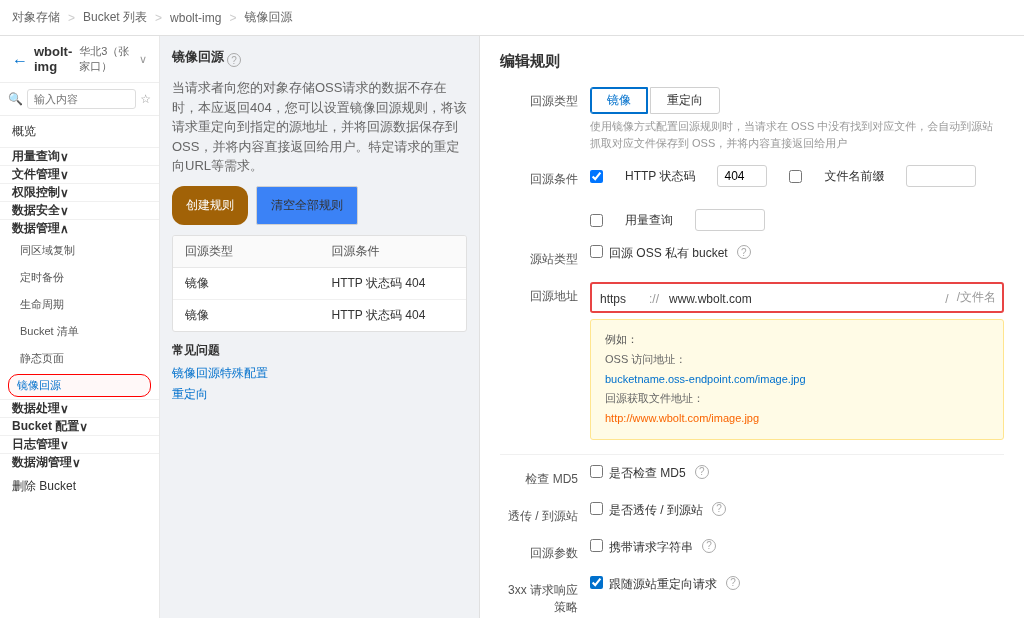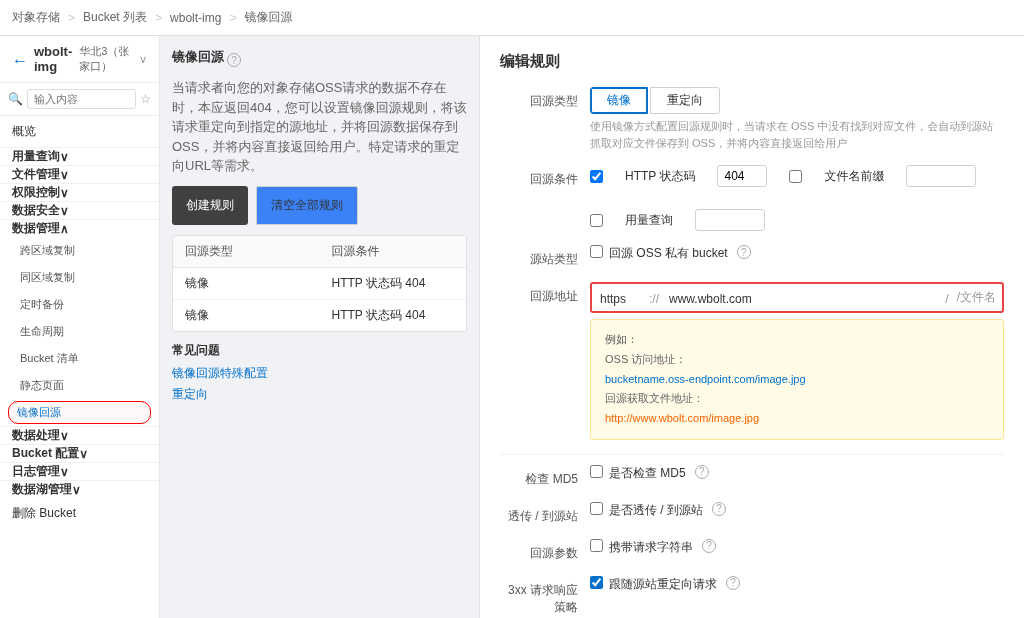--- a/index.html
+++ b/index.html
@@ -26,21 +26,21 @@
     .nav-item { padding: 7px 12px; font-size: 12px; color: #333; cursor: pointer; display: flex; align-items: center; justify-content: space-between; }
     .nav-group-label { padding: 0 12px; font-size: 12px; font-weight: 600; color: #333; cursor: pointer; display: flex; align-items: center; justify-content: flex-start; border-top: 1px solid #f0f0f0; }
     .nav-sub-item { padding: 6px 12px 6px 20px; font-size: 11px; color: #555; cursor: pointer; }
     .nav-sub-item.active { color: #0070cc; background: #e6f3ff; font-weight: 500; border-radius: 2px; }
 
     
     .content { flex: 1; overflow-y: auto; background: #f0f2f5; padding: 12px; }
     .content-header { font-size: 13px; font-weight: 600; margin-bottom: 6px; display: flex; align-items: center; gap: 6px; }
     .content-desc { font-size: 13px; color: #666; margin-bottom: 10px; line-height: 1.5; }
     .btn-row { display: flex; gap: 8px; margin-bottom: 10px; }
-    .btn-primary { background: #404040; color: #fff; border: none; border-radius: 3px; padding: 5px 14px; font-size: 12px; cursor: pointer; }
+    .btn-primary { background: #a16207; color: #fff; border: none; border-radius: 12px; padding: 5px 14px; font-size: 12px; cursor: pointer; }
     .btn-default { background: #3b82f6; color: #333; border: 1px solid #d0d0d0; border-radius: 2px; padding: 10px 14px; font-size: 12px; cursor: pointer; }
     .rules-table { background: #fff; border: 1px solid #e0e0e0; border-radius: 3px; overflow: hidden; margin-bottom: 10px; }
     .rules-table-header { display: flex; background: #fafafa; border-bottom: 1px solid #e8e8e8; }
     .rules-table-header .col { padding: 7px 12px; font-size: 12px; font-weight: 500; color: #555; flex: 1; }
     .rules-table-row { display: flex; border-bottom: 1px solid #f0f0f0; }
     .rules-table-row:last-child { border-bottom: none; }
     .rules-table-row .col { padding: 7px 12px; font-size: 12px; color: #333; flex: 1; }
 
     .faq-section { margin-top: 10px; }
     .faq-title { font-size: 12px; font-weight: 600; margin-bottom: 6px; }
@@ -131,21 +131,20 @@
       <span class="arrow">∨</span>
     </div>
     <div class="nav-group-label">
       <span>数据安全</span>
       <span class="arrow">∨</span>
     </div>
     <div class="nav-group-label">
       <span>数据管理</span>
       <span class="arrow">∧</span>
     </div>
-    <div class="nav-sub-item">跨区域复制</div>
     <div class="nav-sub-item">同区域复制</div>
     <div class="nav-sub-item">定时备份</div>
     <div class="nav-sub-item">生命周期</div>
     <div class="nav-sub-item">Bucket 清单</div>
     <div class="nav-sub-item">静态页面</div>
     <div class="nav-sub-item active" style="border:1.5px solid red; border-radius:10px; margin:2px 8px; padding:3px 8px; color:#0070cc; background:#fff8f8;">
       <span>镜像回源</span>
     </div>
     <div class="nav-group-label">
       <span>数据处理</span>

